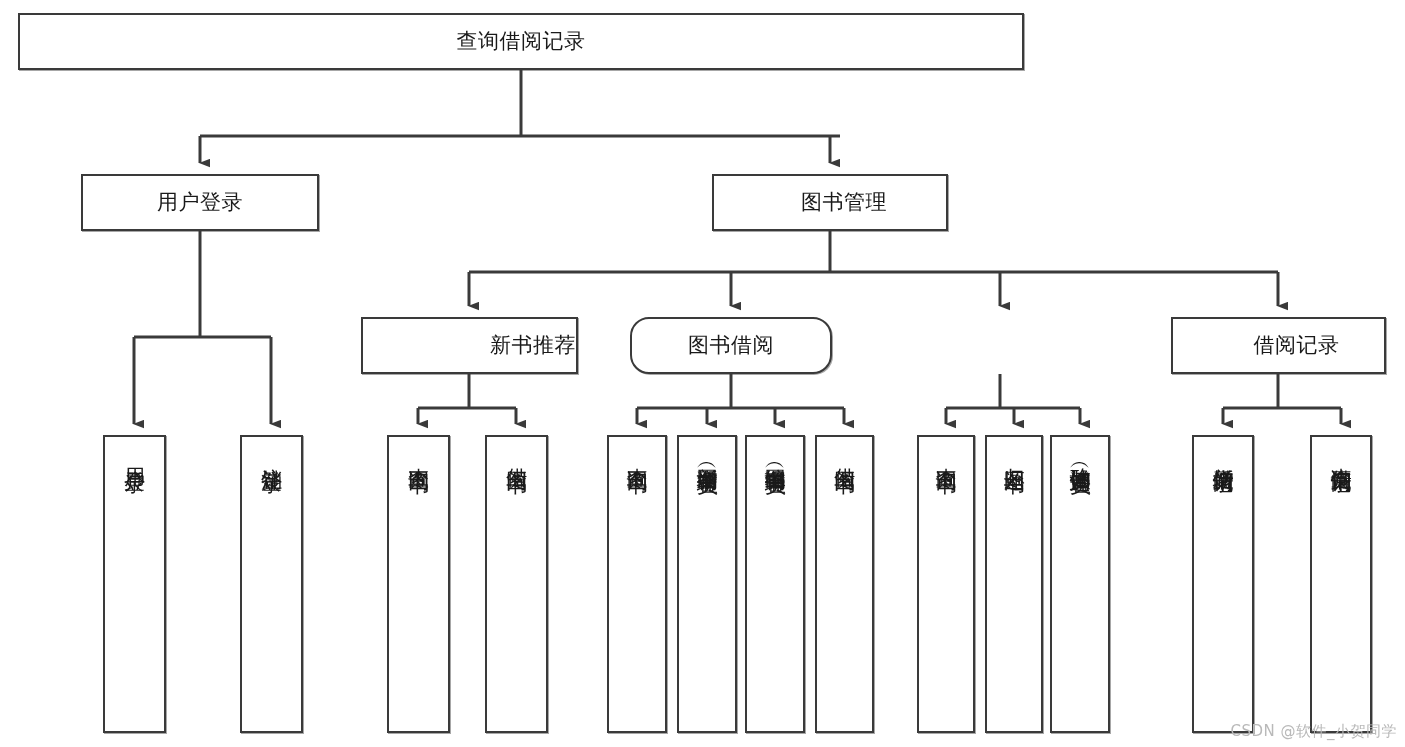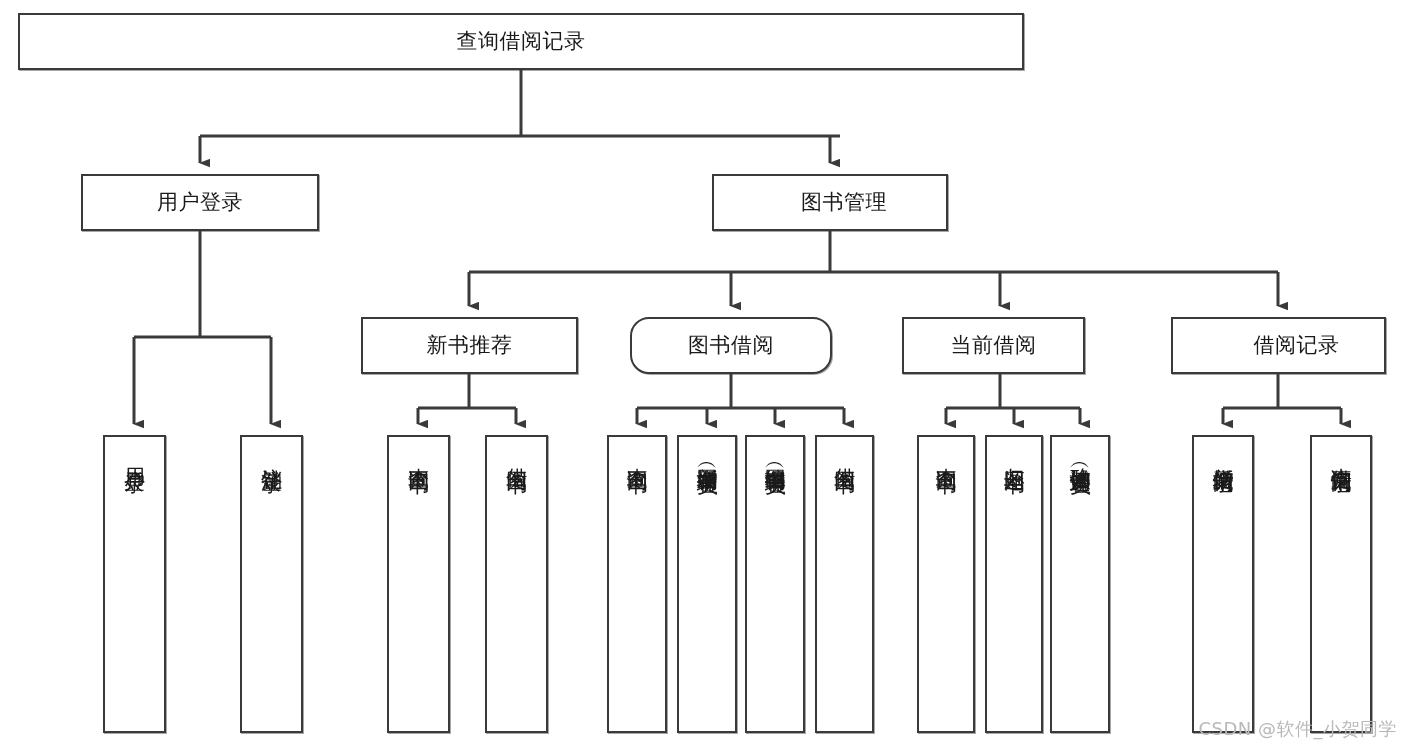--- a/index.html
+++ b/index.html
@@ -63,21 +63,21 @@
     letter-spacing: 2px;
     white-space: nowrap;
   }
   .node.vertical.tall .label {
     letter-spacing: 1px;
   }
   #watermark {
     position: absolute;
     right: 8px;
     bottom: 6px;
-    font-size: 18px;
+    font-size: 15px;
     color: #b9b9b9;
     letter-spacing: 0.5px;
     white-space: nowrap;
     user-select: none;
   }
 </style>
 </head>
 <body>
 
 <div id="diagram-root">
@@ -136,29 +136,26 @@
     <span class="label">查询借阅记录</span>
   </div>
 
   <div class="node horizontal" style="left: 81px; top: 174px; width: 238px; height: 57px; border-color: rgb(58, 58, 58); background: rgb(255, 255, 255); color: rgb(26, 26, 26);">
     <span class="label">用户登录</span>
   </div>
   <div class="node horizontal" style="left: 712px; top: 174px; width: 236px; height: 57px; border-color: rgb(58, 58, 58); background: rgb(255, 255, 255); color: rgb(26, 26, 26); padding-left: 28px;">
     <span class="label">图书管理</span>
   </div>
 
-  <div class="node horizontal" style="left: 361px; top: 317px; width: 217px; height: 57px; border-color: rgb(58, 58, 58); background: rgb(255, 255, 255); color: rgb(26, 26, 26);">
+  <div class="node horizontal" style="left: 361px; top: 317px; width: 217px; height: 57px; border-color: rgb(58, 58, 58); background: rgb(255, 255, 255); color: rgb(26, 26, 26); justify-content: flex-end;">
     <span class="label">新书推荐</span>
   </div>
   <div class="node horizontal" style="left: 630px; top: 317px; width: 202px; height: 57px; border-color: rgb(58, 58, 58); background: rgb(255, 255, 255); color: rgb(26, 26, 26); border-radius: 19px;">
     <span class="label">图书借阅</span>
   </div>
-  <div class="node horizontal" style="left: 902px; top: 317px; width: 183px; height: 57px; border-color: rgb(58, 58, 58); background: rgb(255, 255, 255); color: rgb(26, 26, 26);">
-    <span class="label">当前借阅</span>
-  </div>
   <div class="node horizontal" style="left: 1171px; top: 317px; width: 215px; height: 57px; border-color: rgb(58, 58, 58); background: rgb(255, 255, 255); color: rgb(26, 26, 26); padding-left: 36px;">
     <span class="label">借阅记录</span>
   </div>
 
   <div class="node vertical" style="left: 103px; top: 435px; width: 63px; height: 298px; border-color: rgb(58, 58, 58); background: rgb(255, 255, 255); color: rgb(26, 26, 26);">
     <span class="label">用户登录</span>
   </div>
   <div class="node vertical" style="left: 240px; top: 435px; width: 63px; height: 298px; border-color: rgb(58, 58, 58); background: rgb(255, 255, 255); color: rgb(26, 26, 26);">
     <span class="label">注销登录</span>
   </div>

